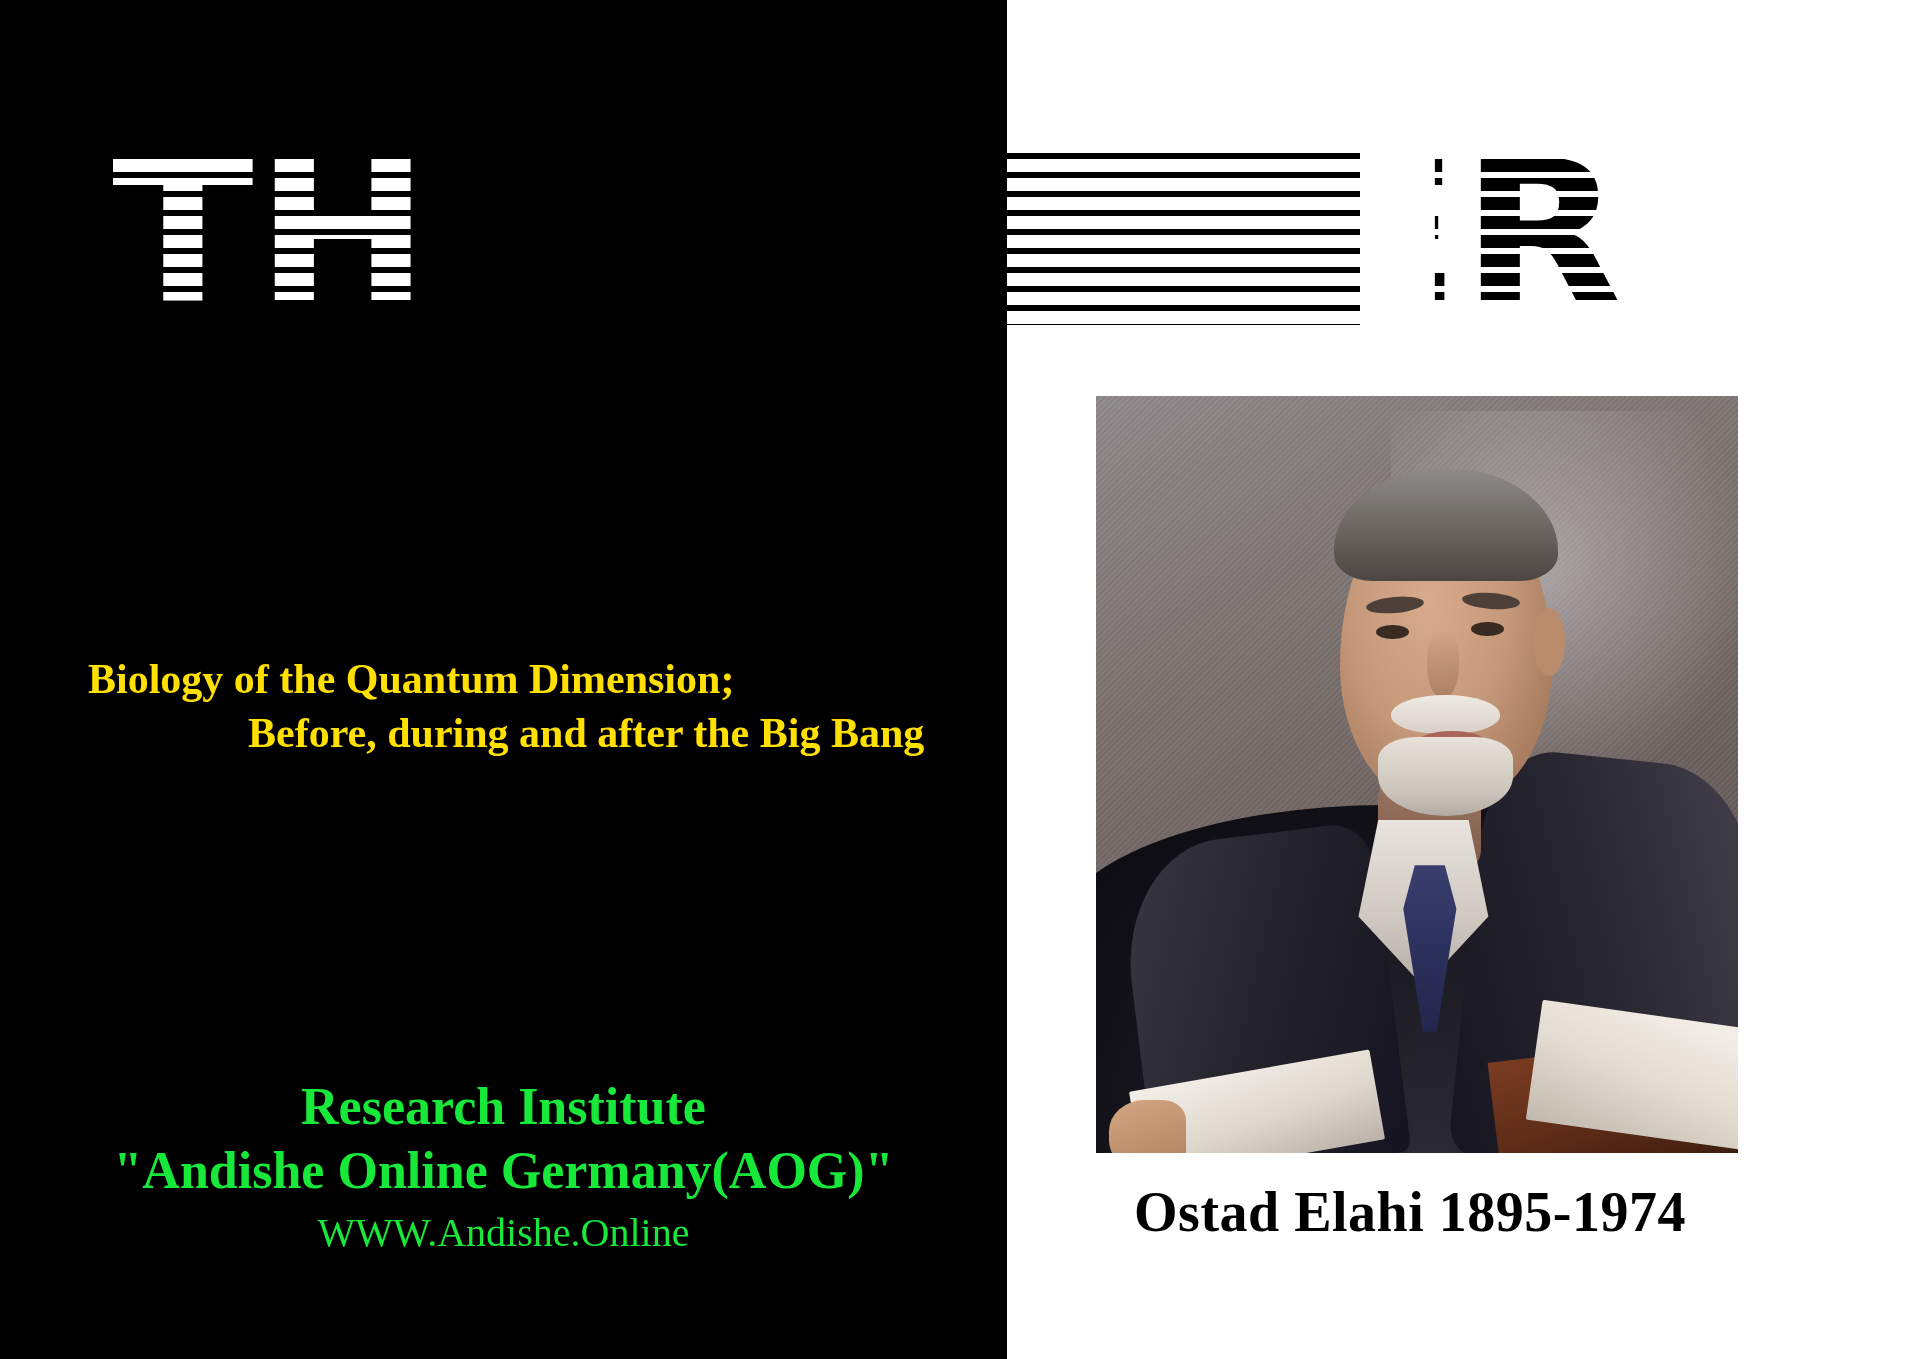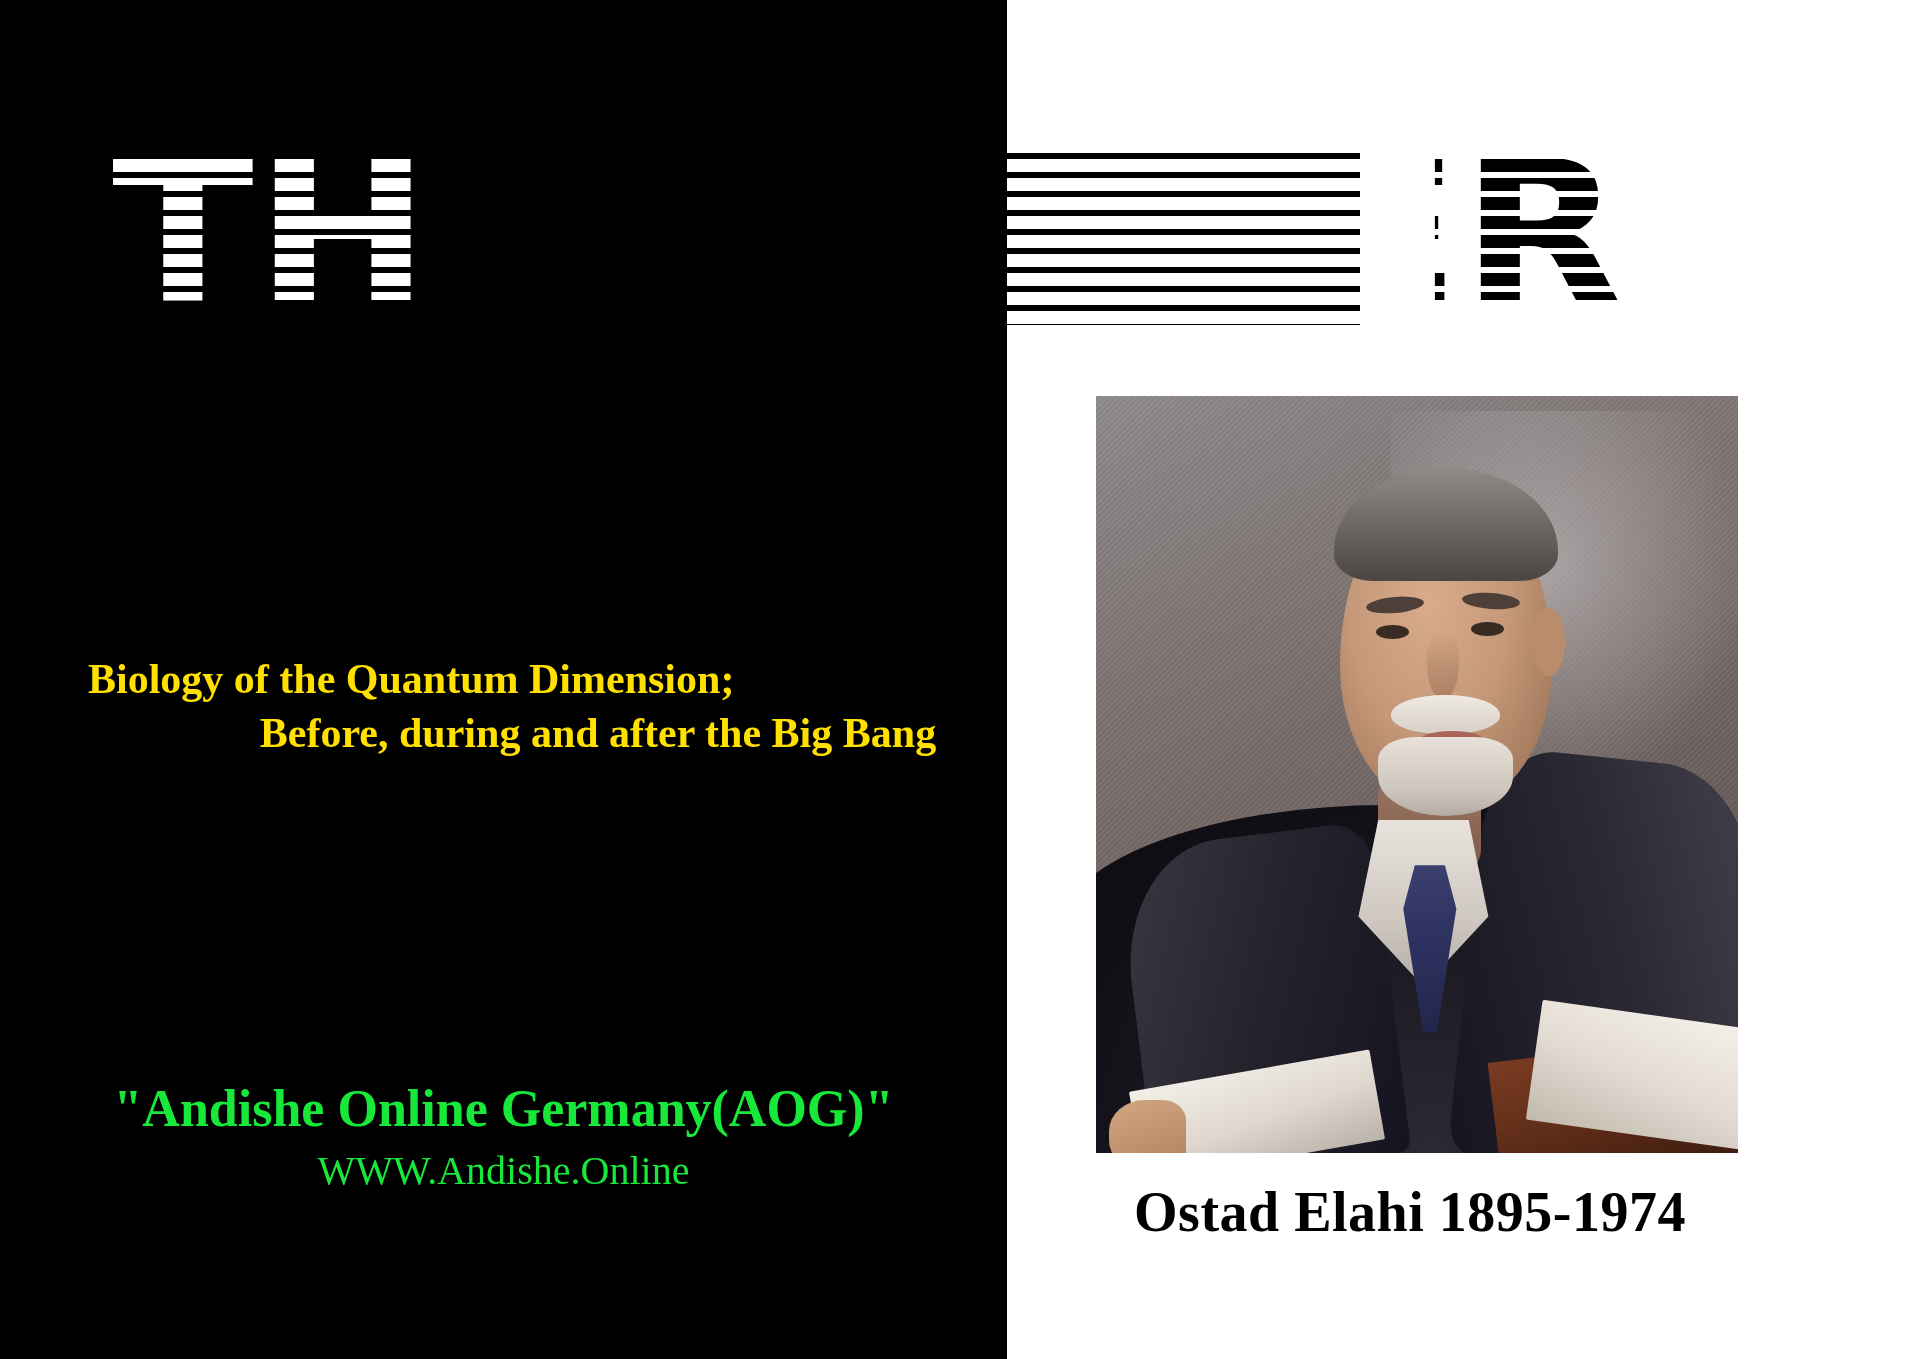--- a/index.html
+++ b/index.html
@@ -110,21 +110,20 @@
     width: 860px;
     color: #ffe000;
     font-family: "Liberation Serif", serif;
     font-weight: bold;
     font-size: 42px;
     line-height: 54px;
   }
   .subtitle .line2 {
     display: block;
     padding-left: 160px;
-    text-align: center;
   }
 
   
   .institute {
     position: absolute;
     left: 0;
     top: 1076px;
     width: 1007px;
     text-align: center;
     color: #18e83a;
@@ -391,20 +390,21 @@
     <div class="scan scan-left"></div>
     <div class="scan scan-right"></div>
   </div>
 
   <div class="subtitle">
     <span class="line1">Biology of the Quantum Dimension;</span>
     <span class="line2">Before, during and after the Big Bang</span>
   </div>
 
   <div class="institute">
+    <span class="l1">Research Institute</span>
     <span class="l2">"Andishe Online Germany(AOG)"</span>
     <span class="l3">WWW.Andishe.Online</span>
   </div>
 
   <div class="photo">
     <div class="ph-bg"></div>
     <div class="ph-bg-light"></div>
     <div class="ph-floor"></div>
     <div class="ph-body"></div>
     <div class="ph-shawl-l"></div>

